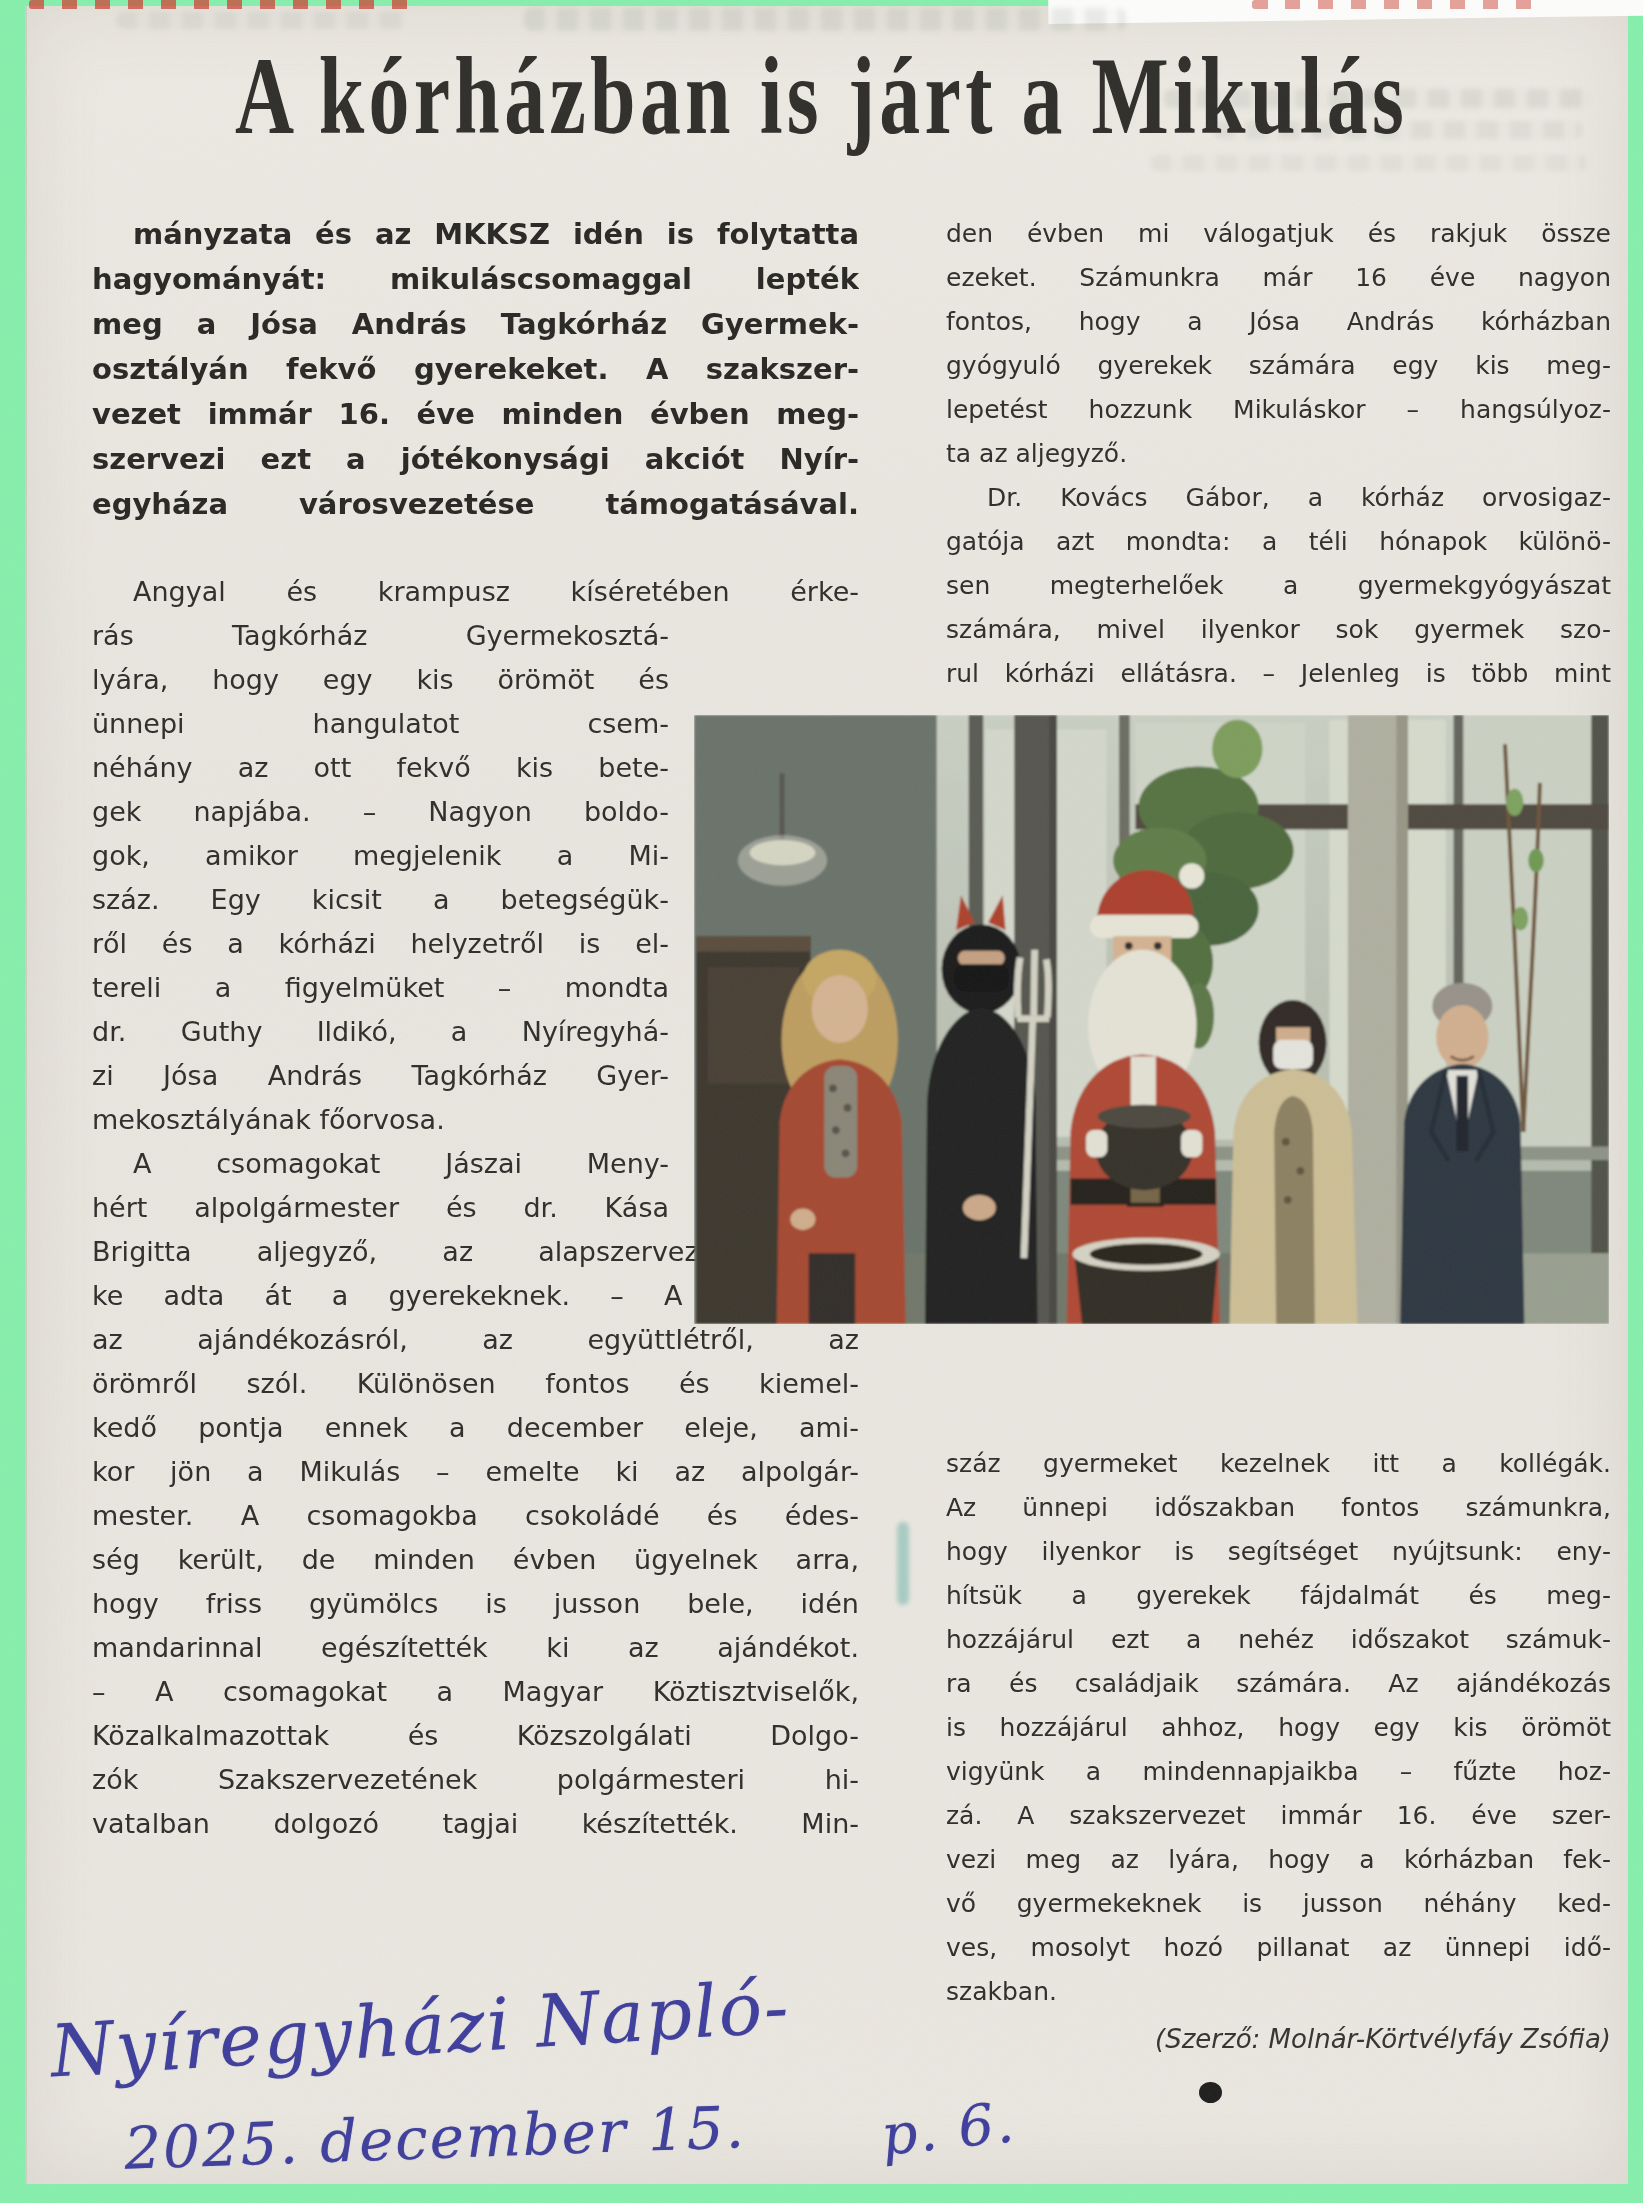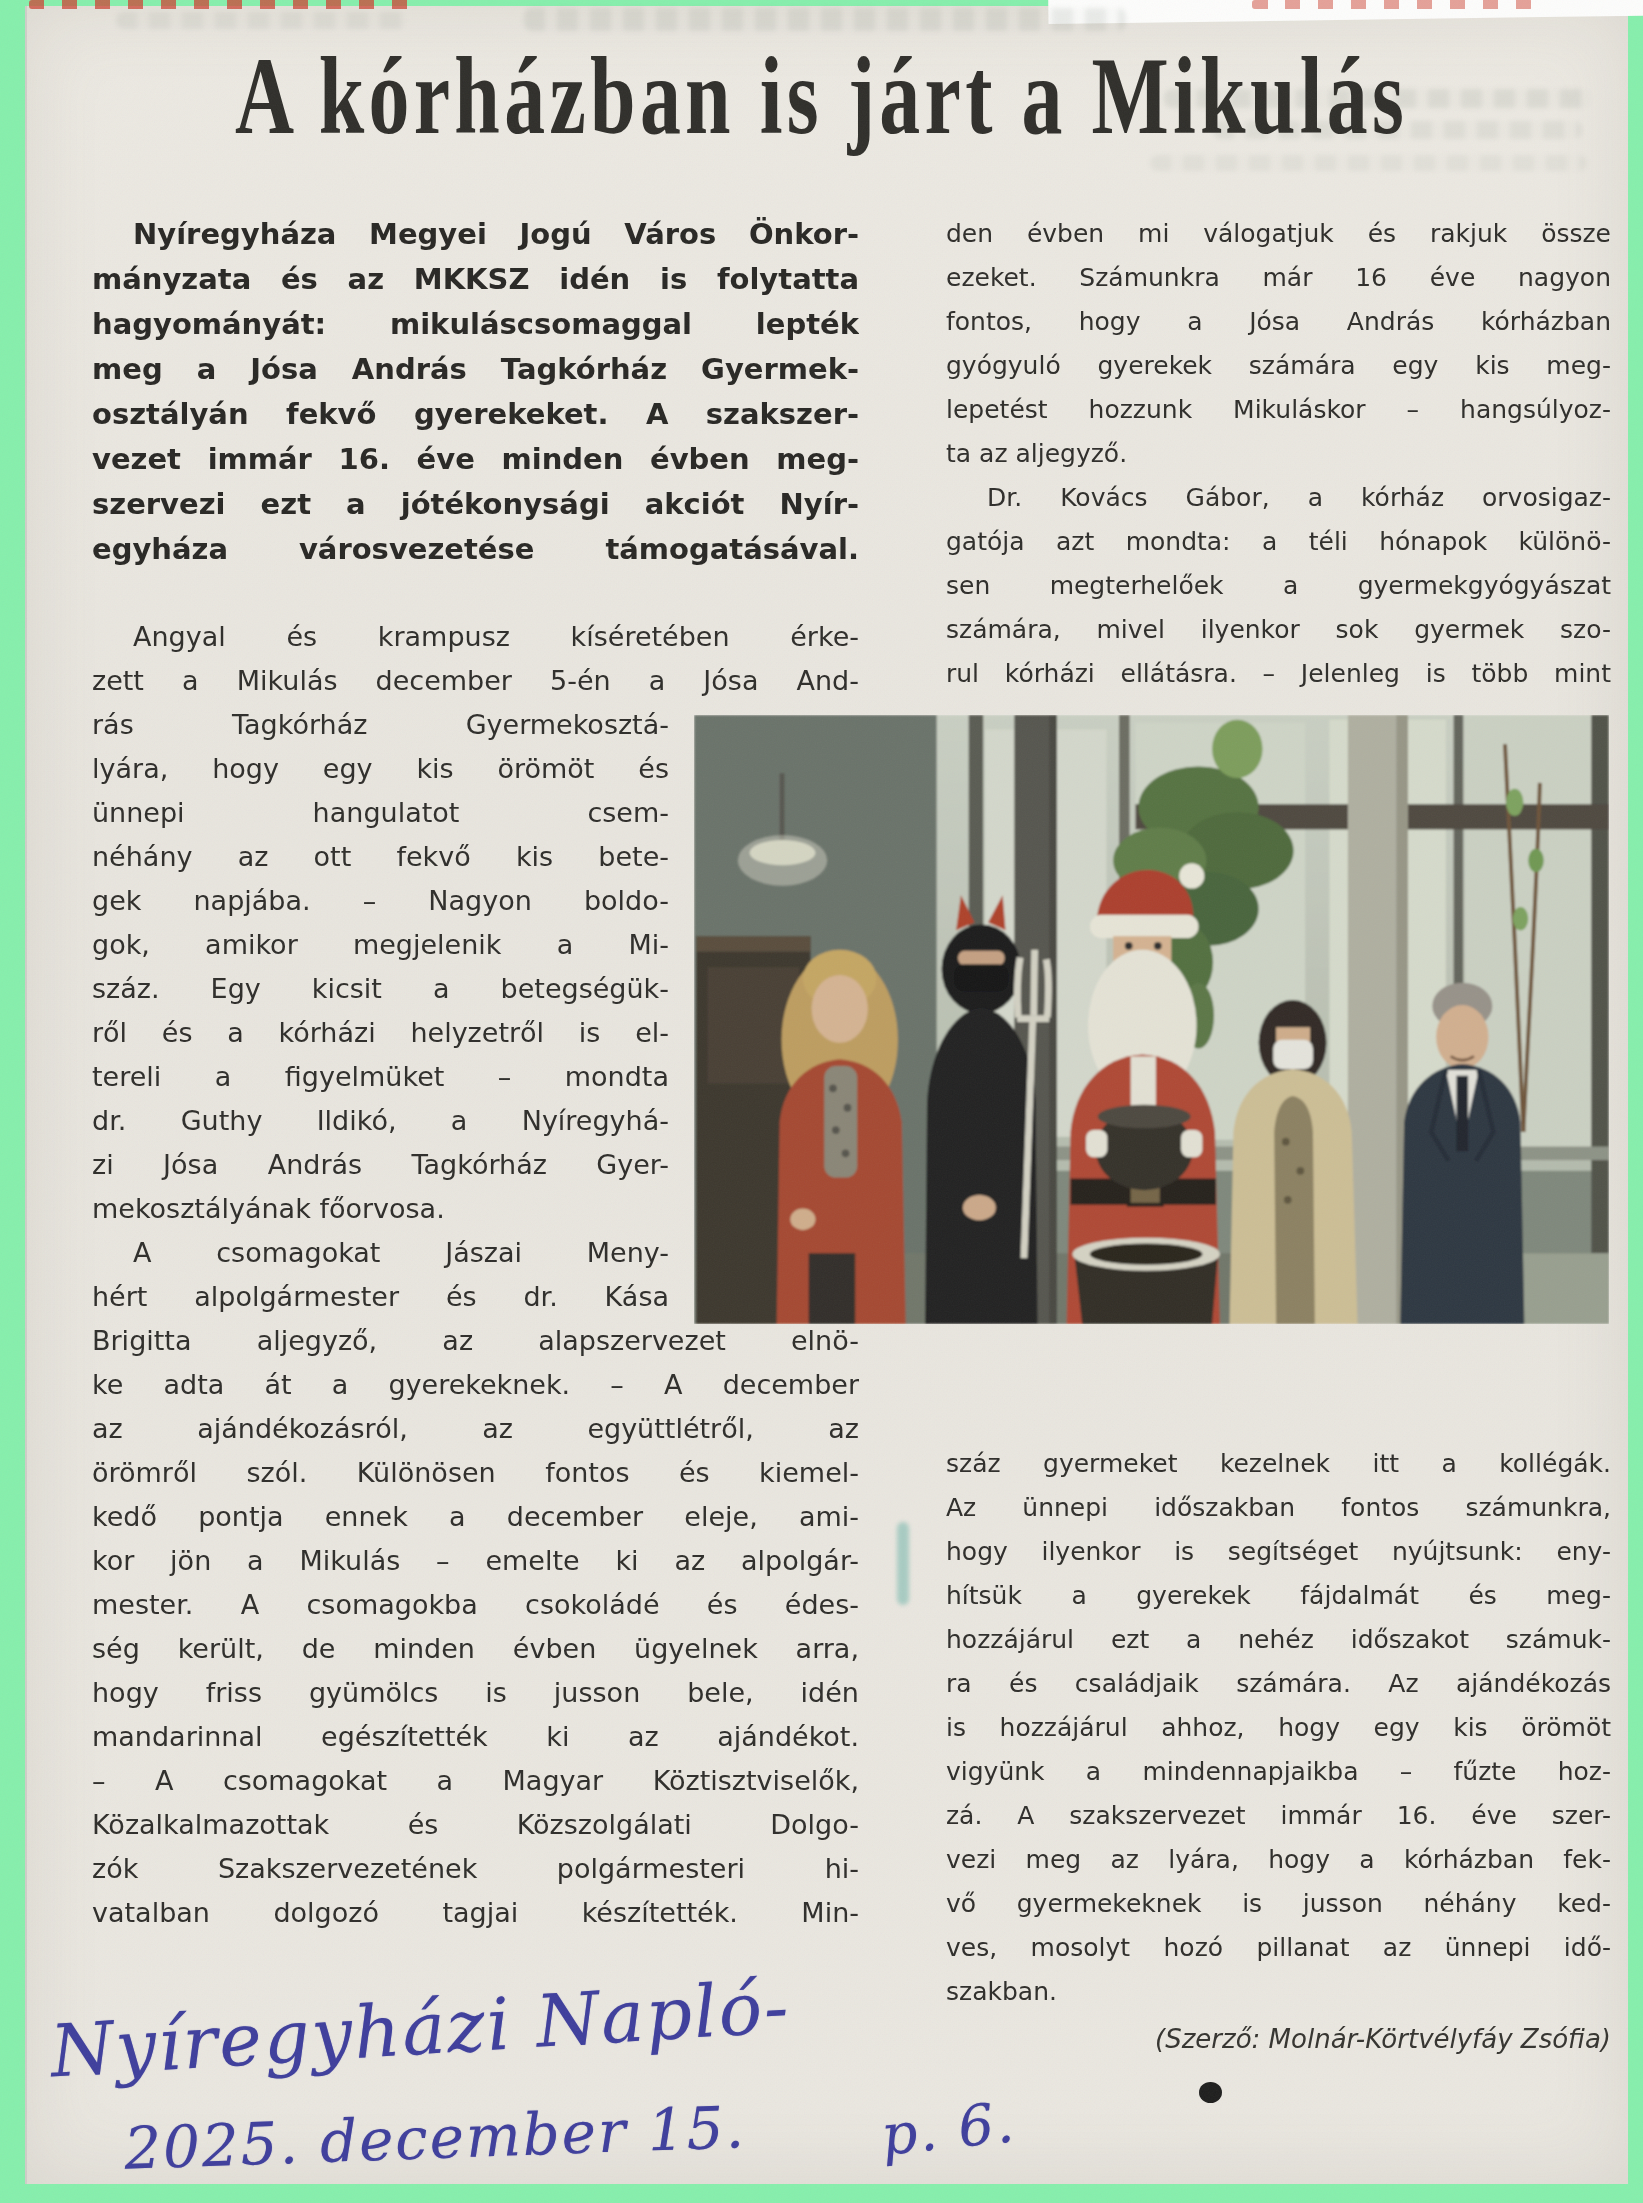--- a/index.html
+++ b/index.html
@@ -72,33 +72,31 @@
   <div class="ghost" style="left:1164px;top:89px;width:427px;height:19.4px;"></div>
   <div class="ghost" style="left:1213px;top:121px;width:369px;height:17.5px;opacity:.32;"></div>
   <div class="ghost" style="left:1150px;top:155px;width:437px;height:15.5px;opacity:.25;"></div>
 
   <div id="headline">
     <span>A kórházban is járt a Mikulás</span>
   </div>
 
   <div id="left-col">
     <div id="left-lead">
-        <div class="ll">Nyíregyháza Megyei Jogú Város Önkor-</div>
         <div class="ll">mányzata és az MKKSZ idén is folytatta</div>
         <div class="ll">hagyományát: mikuláscsomaggal lepték</div>
         <div class="ll">meg a Jósa András Tagkórház Gyermek-</div>
         <div class="ll">osztályán fekvő gyerekeket. A szakszer-</div>
         <div class="ll">vezet immár 16. éve minden évben meg-</div>
         <div class="ll">szervezi ezt a jótékonysági akciót Nyír-</div>
         <div class="ll">egyháza városvezetése támogatásával.</div>
       </div>
     <div class="col-gap"></div>
     <div id="left-lines">
         <div class="bl ind">Angyal és krampusz kíséretében érke-</div>
-        <div class="bl">zett a Mikulás december 5-én a Jósa And-</div>
         <div class="bl narrow">rás Tagkórház Gyermekosztá-</div>
         <div class="bl narrow">lyára, hogy egy kis örömöt és</div>
         <div class="bl narrow">ünnepi hangulatot csem-</div>
         <div class="bl narrow">néhány az ott fekvő kis bete-</div>
         <div class="bl narrow">gek napjába. – Nagyon boldo-</div>
         <div class="bl narrow">gok, amikor megjelenik a Mi-</div>
         <div class="bl narrow">száz. Egy kicsit a betegségük-</div>
         <div class="bl narrow">ről és a kórházi helyzetről is el-</div>
         <div class="bl narrow">tereli a figyelmüket – mondta</div>
         <div class="bl narrow">dr. Guthy Ildikó, a Nyíregyhá-</div>

